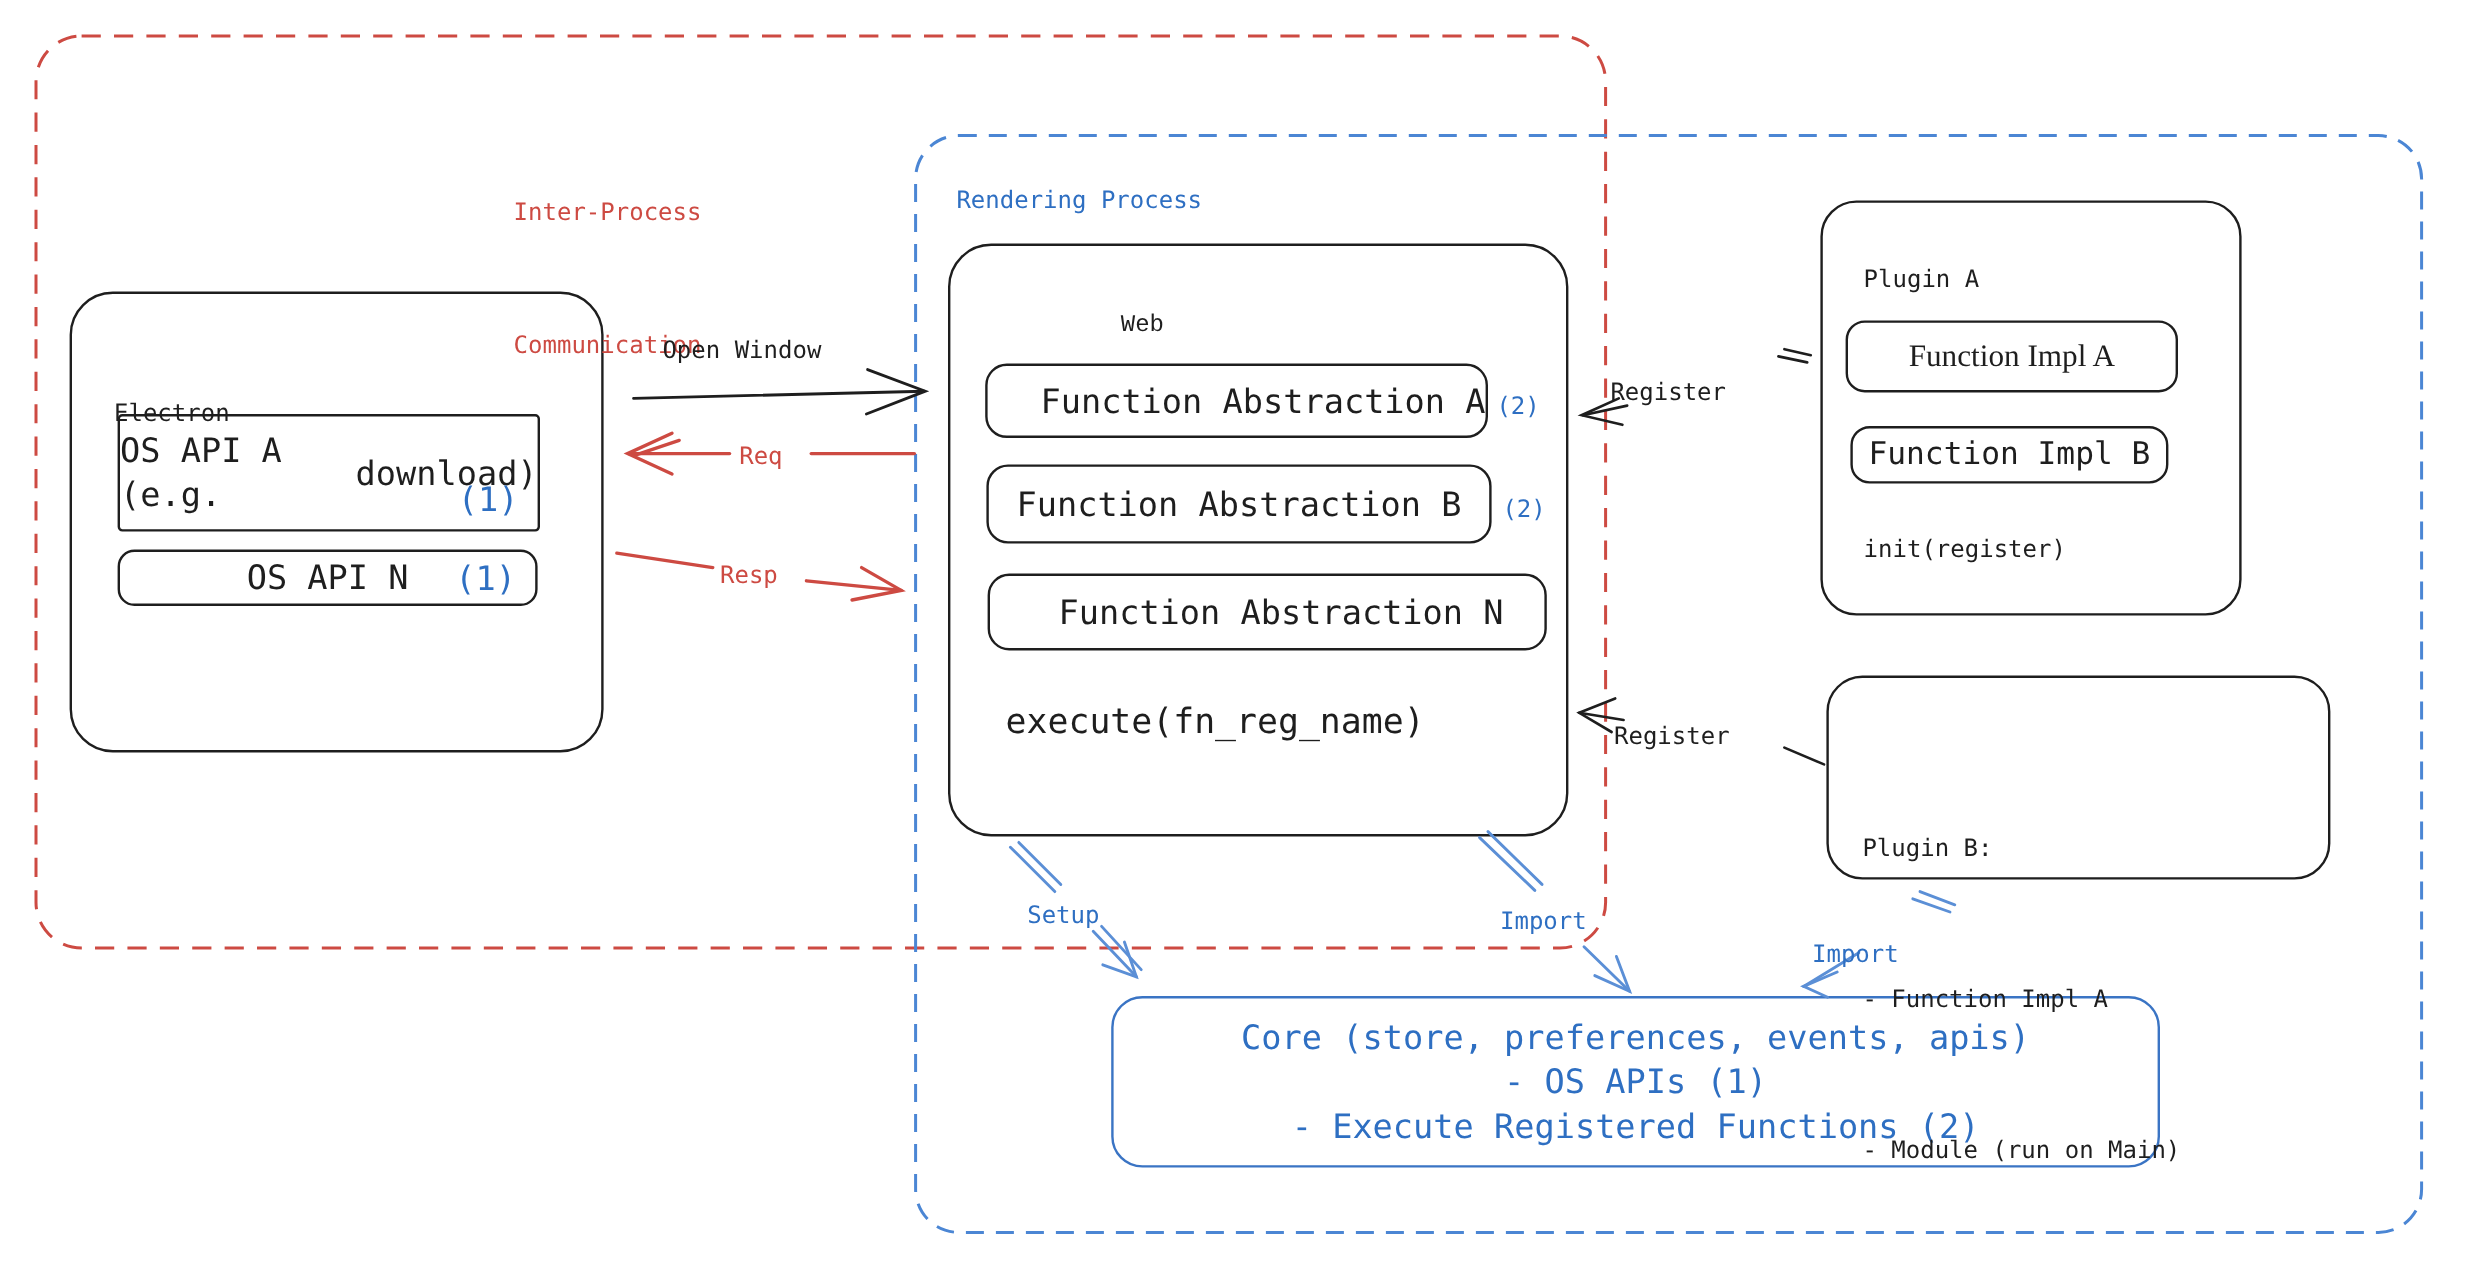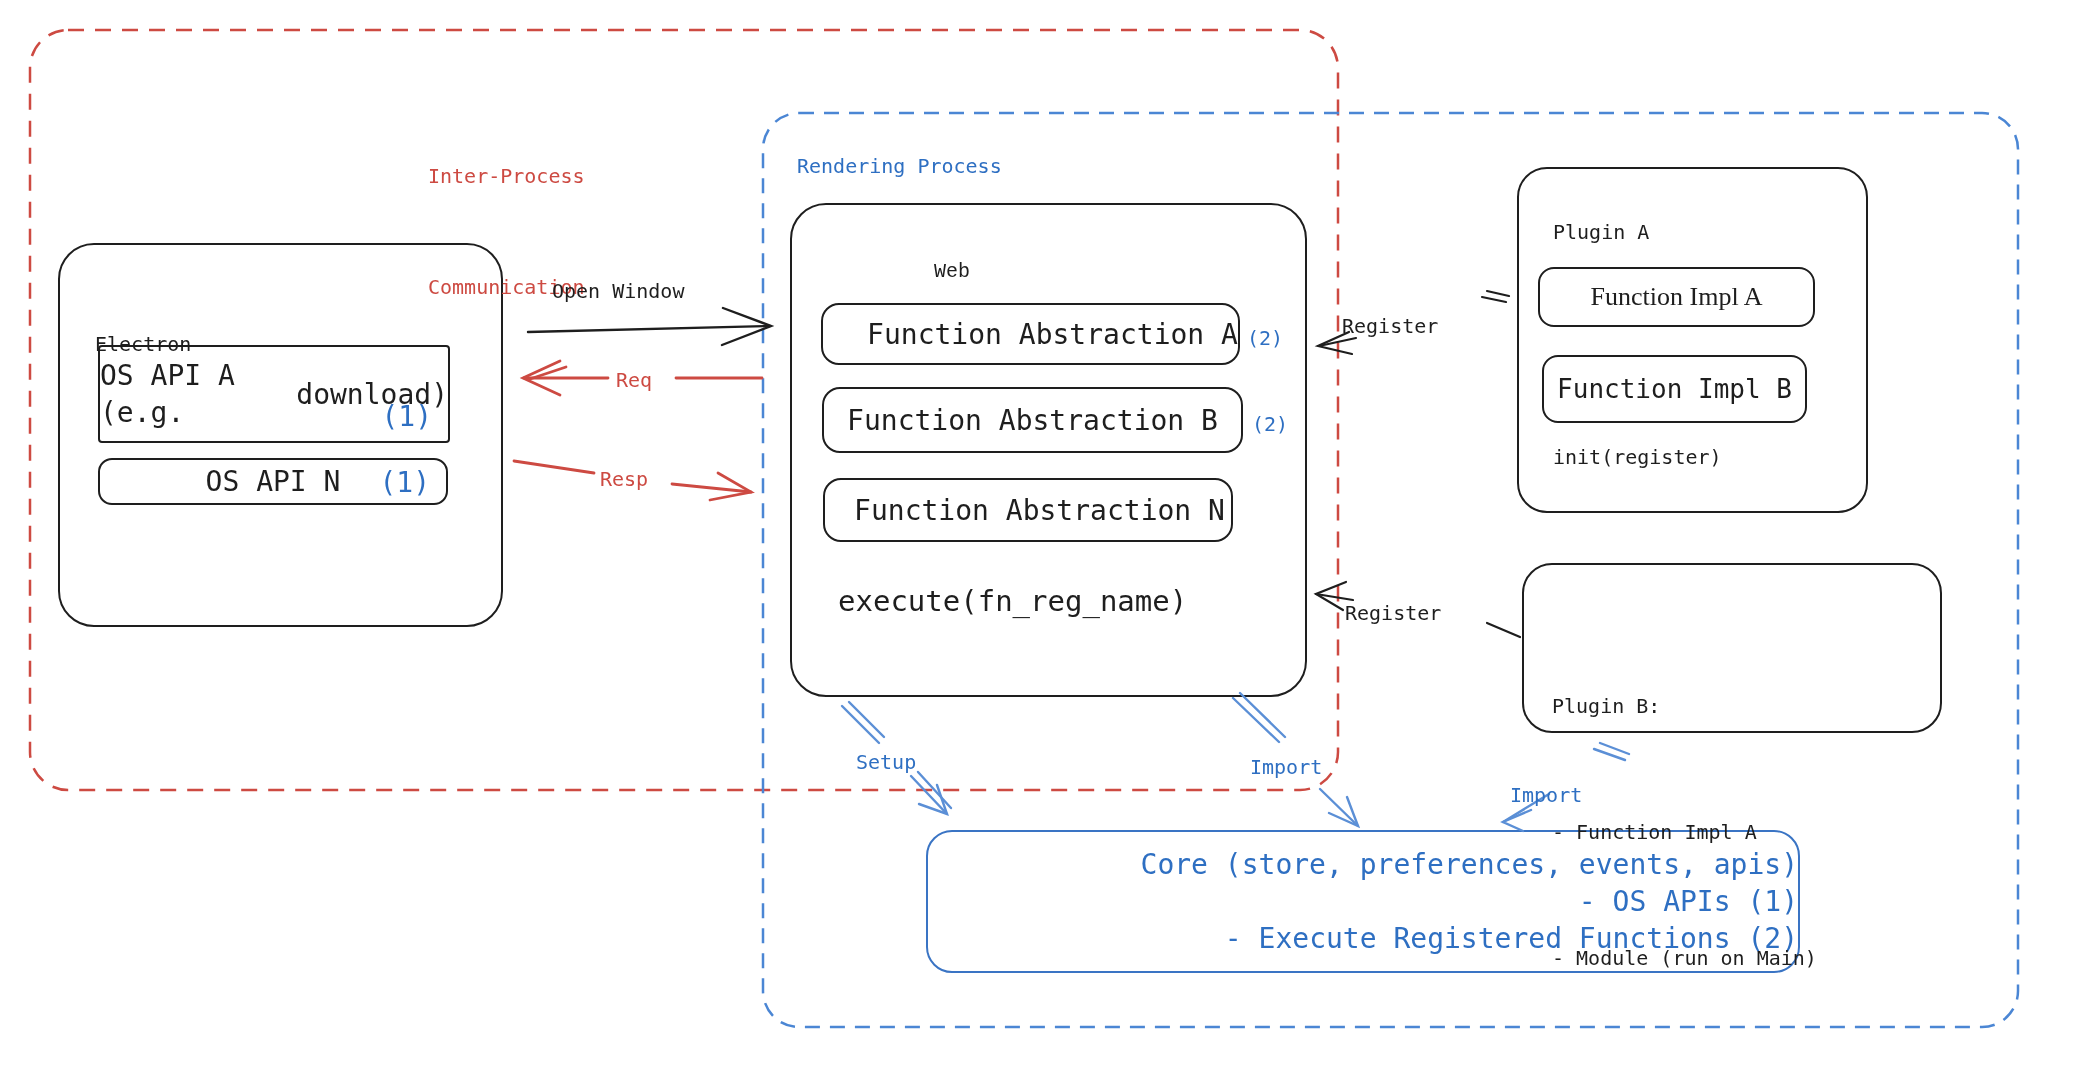--- a/index.html
+++ b/index.html
@@ -25,32 +25,32 @@
   #electron-box{left:58px;top:243px;width:445px;height:384px;border-radius:36px;}
   #os-api-a-box{left:98px;top:345px;width:352px;height:98px;border-radius:4px;flex-direction:row;line-height:37px;}
   #os-api-a-badge{position:absolute;right:16px;bottom:6px;font-size:28px;}
   #os-api-n-box{left:98px;top:458px;width:350px;height:47px;border-radius:14px;}
   #os-api-n-badge{position:absolute;right:16px;top:50%;transform:translateY(-50%);font-size:28px;}
   
   #web-box{left:790px;top:203px;width:517px;height:494px;border-radius:36px;}
   .fn-box{border-radius:18px;}
   #fn-a-box{left:821px;top:303px;width:419px;height:62px;}
   #fn-b-box{left:822px;top:387px;width:421px;height:66px;}
-  #fn-n-box{left:823px;top:478px;width:410px;height:64px;padding-left:23px;}
+  #fn-n-box{left:823px;top:478px;width:466px;height:64px;padding-left:23px;}
   
   #plugin-a-box{left:1517px;top:167px;width:351px;height:346px;border-radius:30px;}
   .impl-box{border-radius:16px;font-size:26px;}
   #impl-a-box{left:1538px;top:267px;width:277px;height:60px;}
-  #impl-b-box{left:1542px;top:355px;width:265px;height:68px;}
+  #impl-b-box{left:1542px;top:355px;width:265px;height:48px;}
   
   #plugin-b-box{left:1522px;top:563px;width:420px;height:170px;border-radius:30px;}
   #plugin-b-lines{left:1552px;top:601px;line-height:42px;}
   
   #core-box{left:926px;top:830px;width:874px;height:143px;border-radius:26px;border-color:var(--core-border);
-    display:flex;flex-direction:column;align-items:flex-end;justify-content:center;
+    display:flex;flex-direction:column;align-items:center;justify-content:center;
     font-size:28px;line-height:37px;color:var(--blue-text);text-align:center;}
 </style>
 </head>
 <body>
 
 <div id="canvas">
 
   <svg id="arrow-layer" viewBox="0 0 2074 1066" fill="none">
 
     <rect x="30" y="30" width="1308" height="760" rx="38" stroke="#cd4a42" stroke-width="2.5" stroke-dasharray="16 11"></rect>

